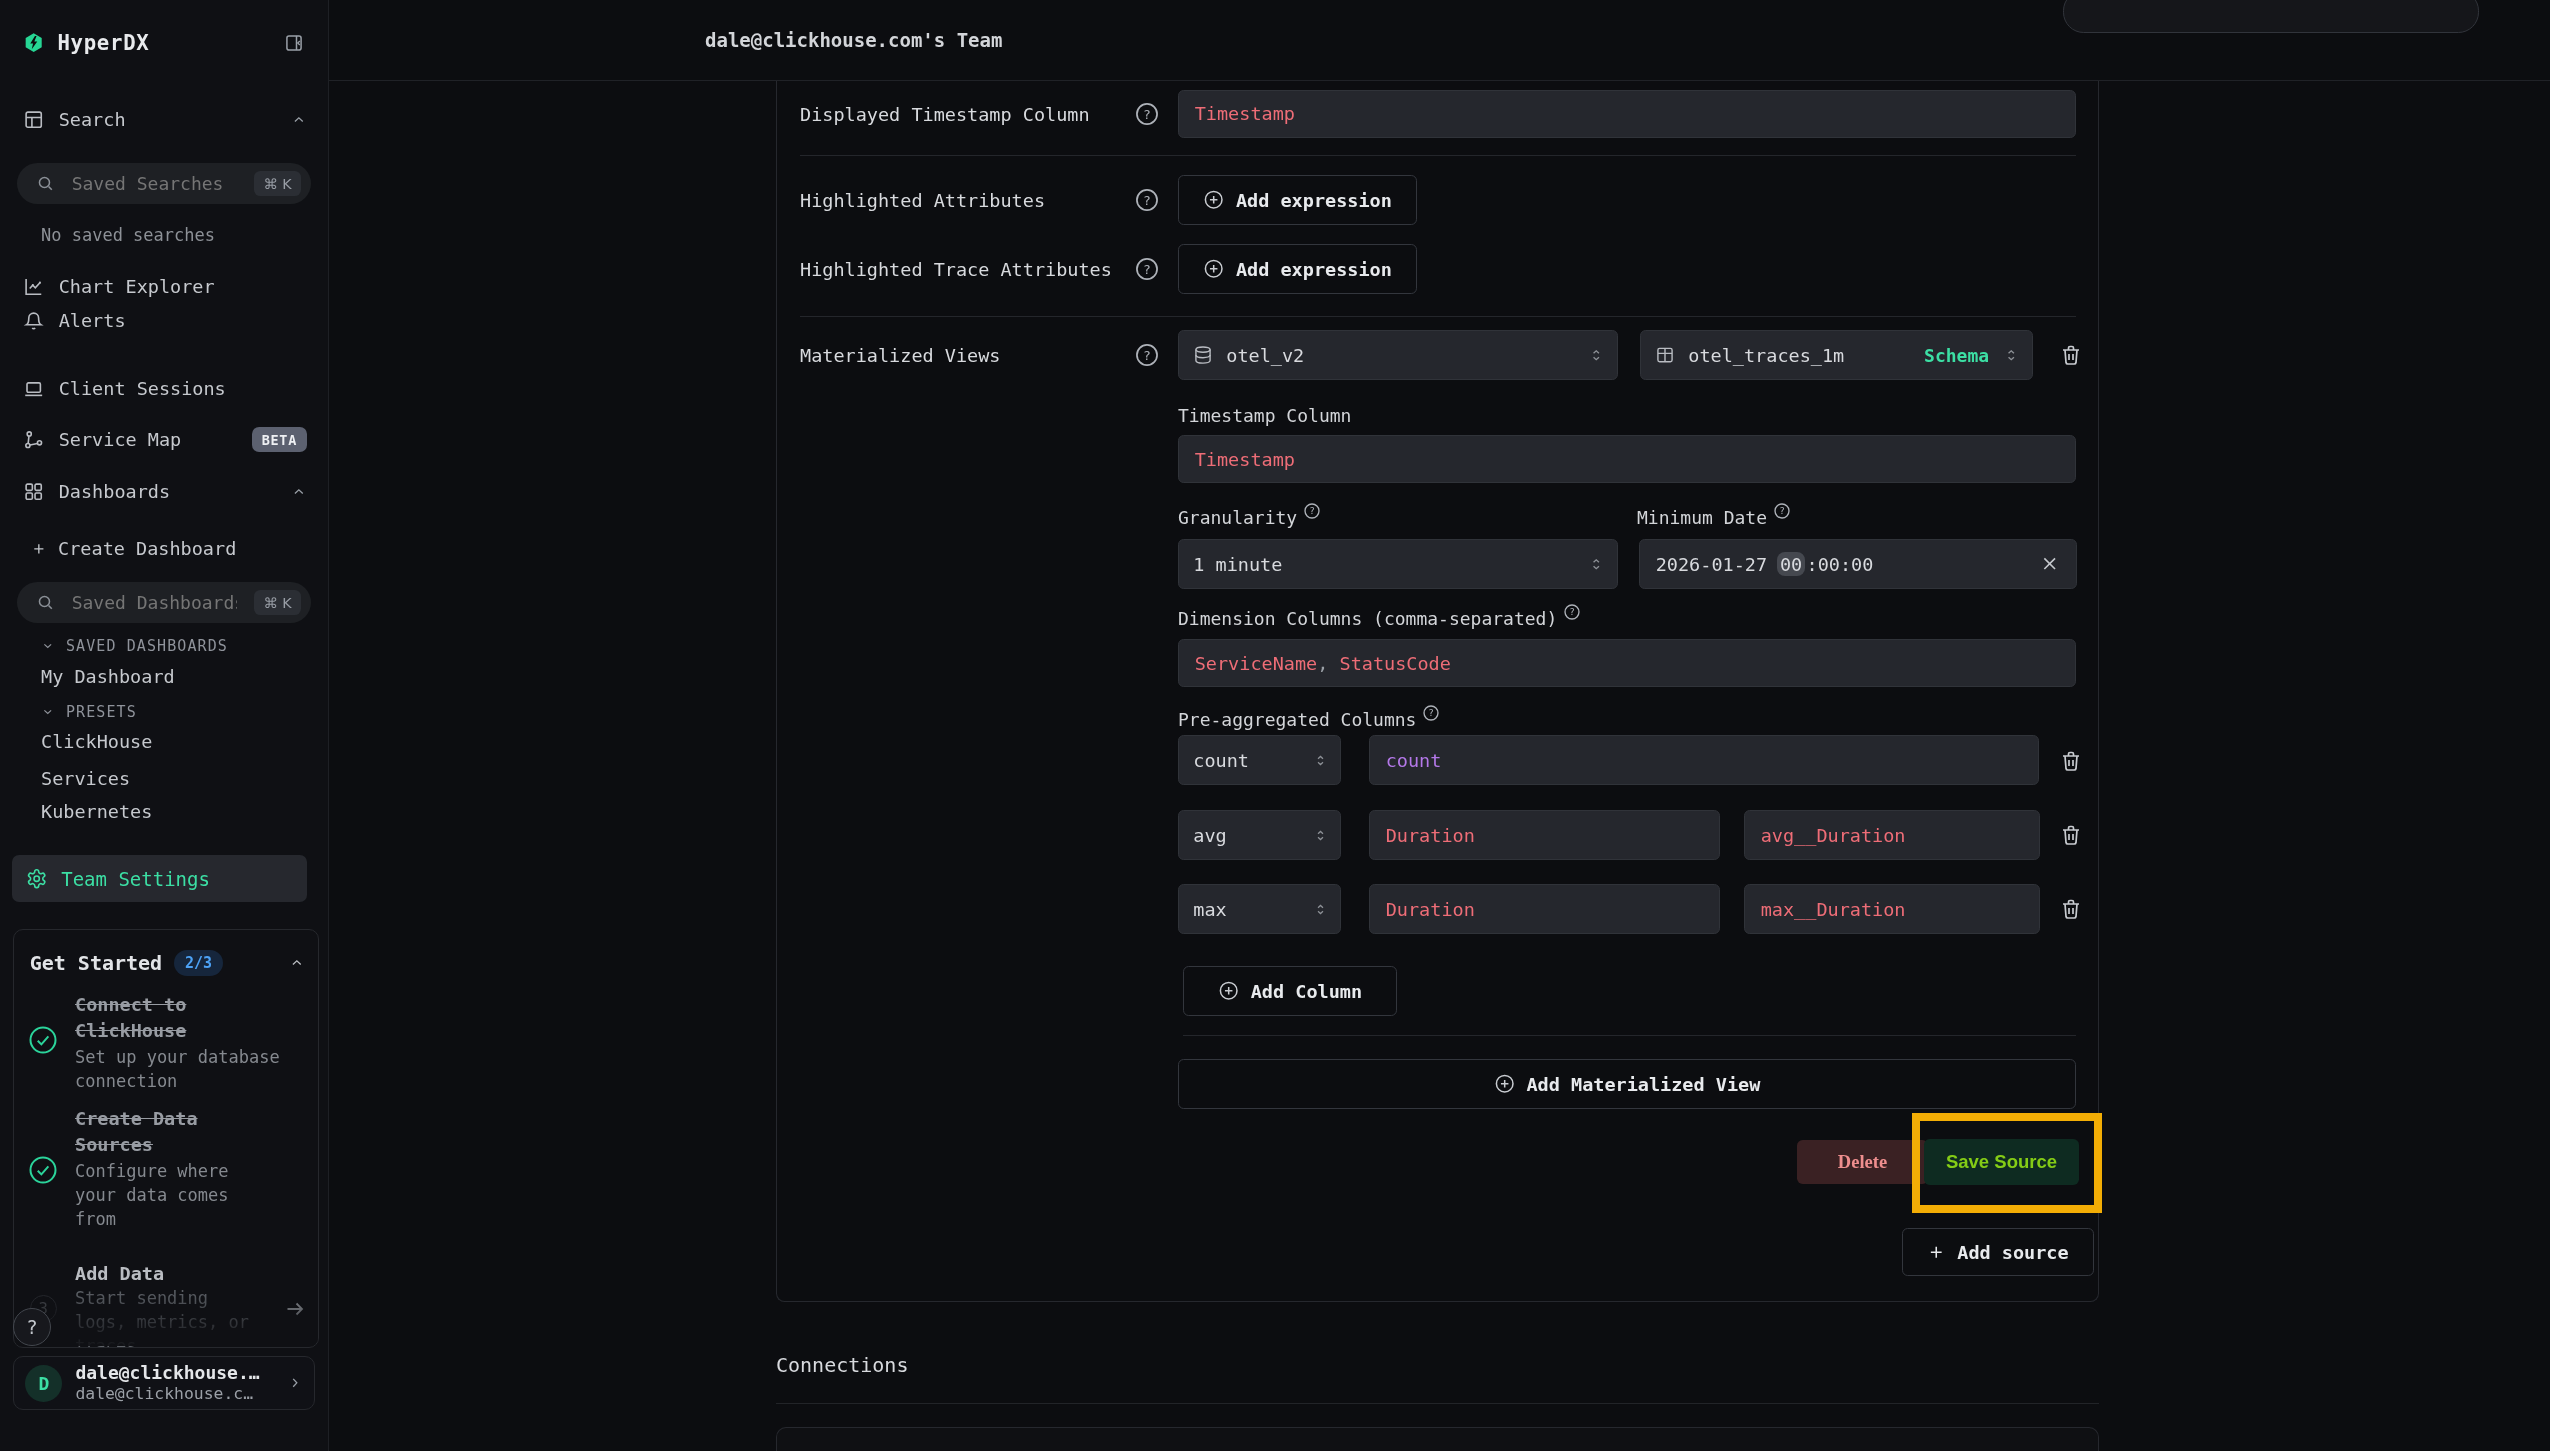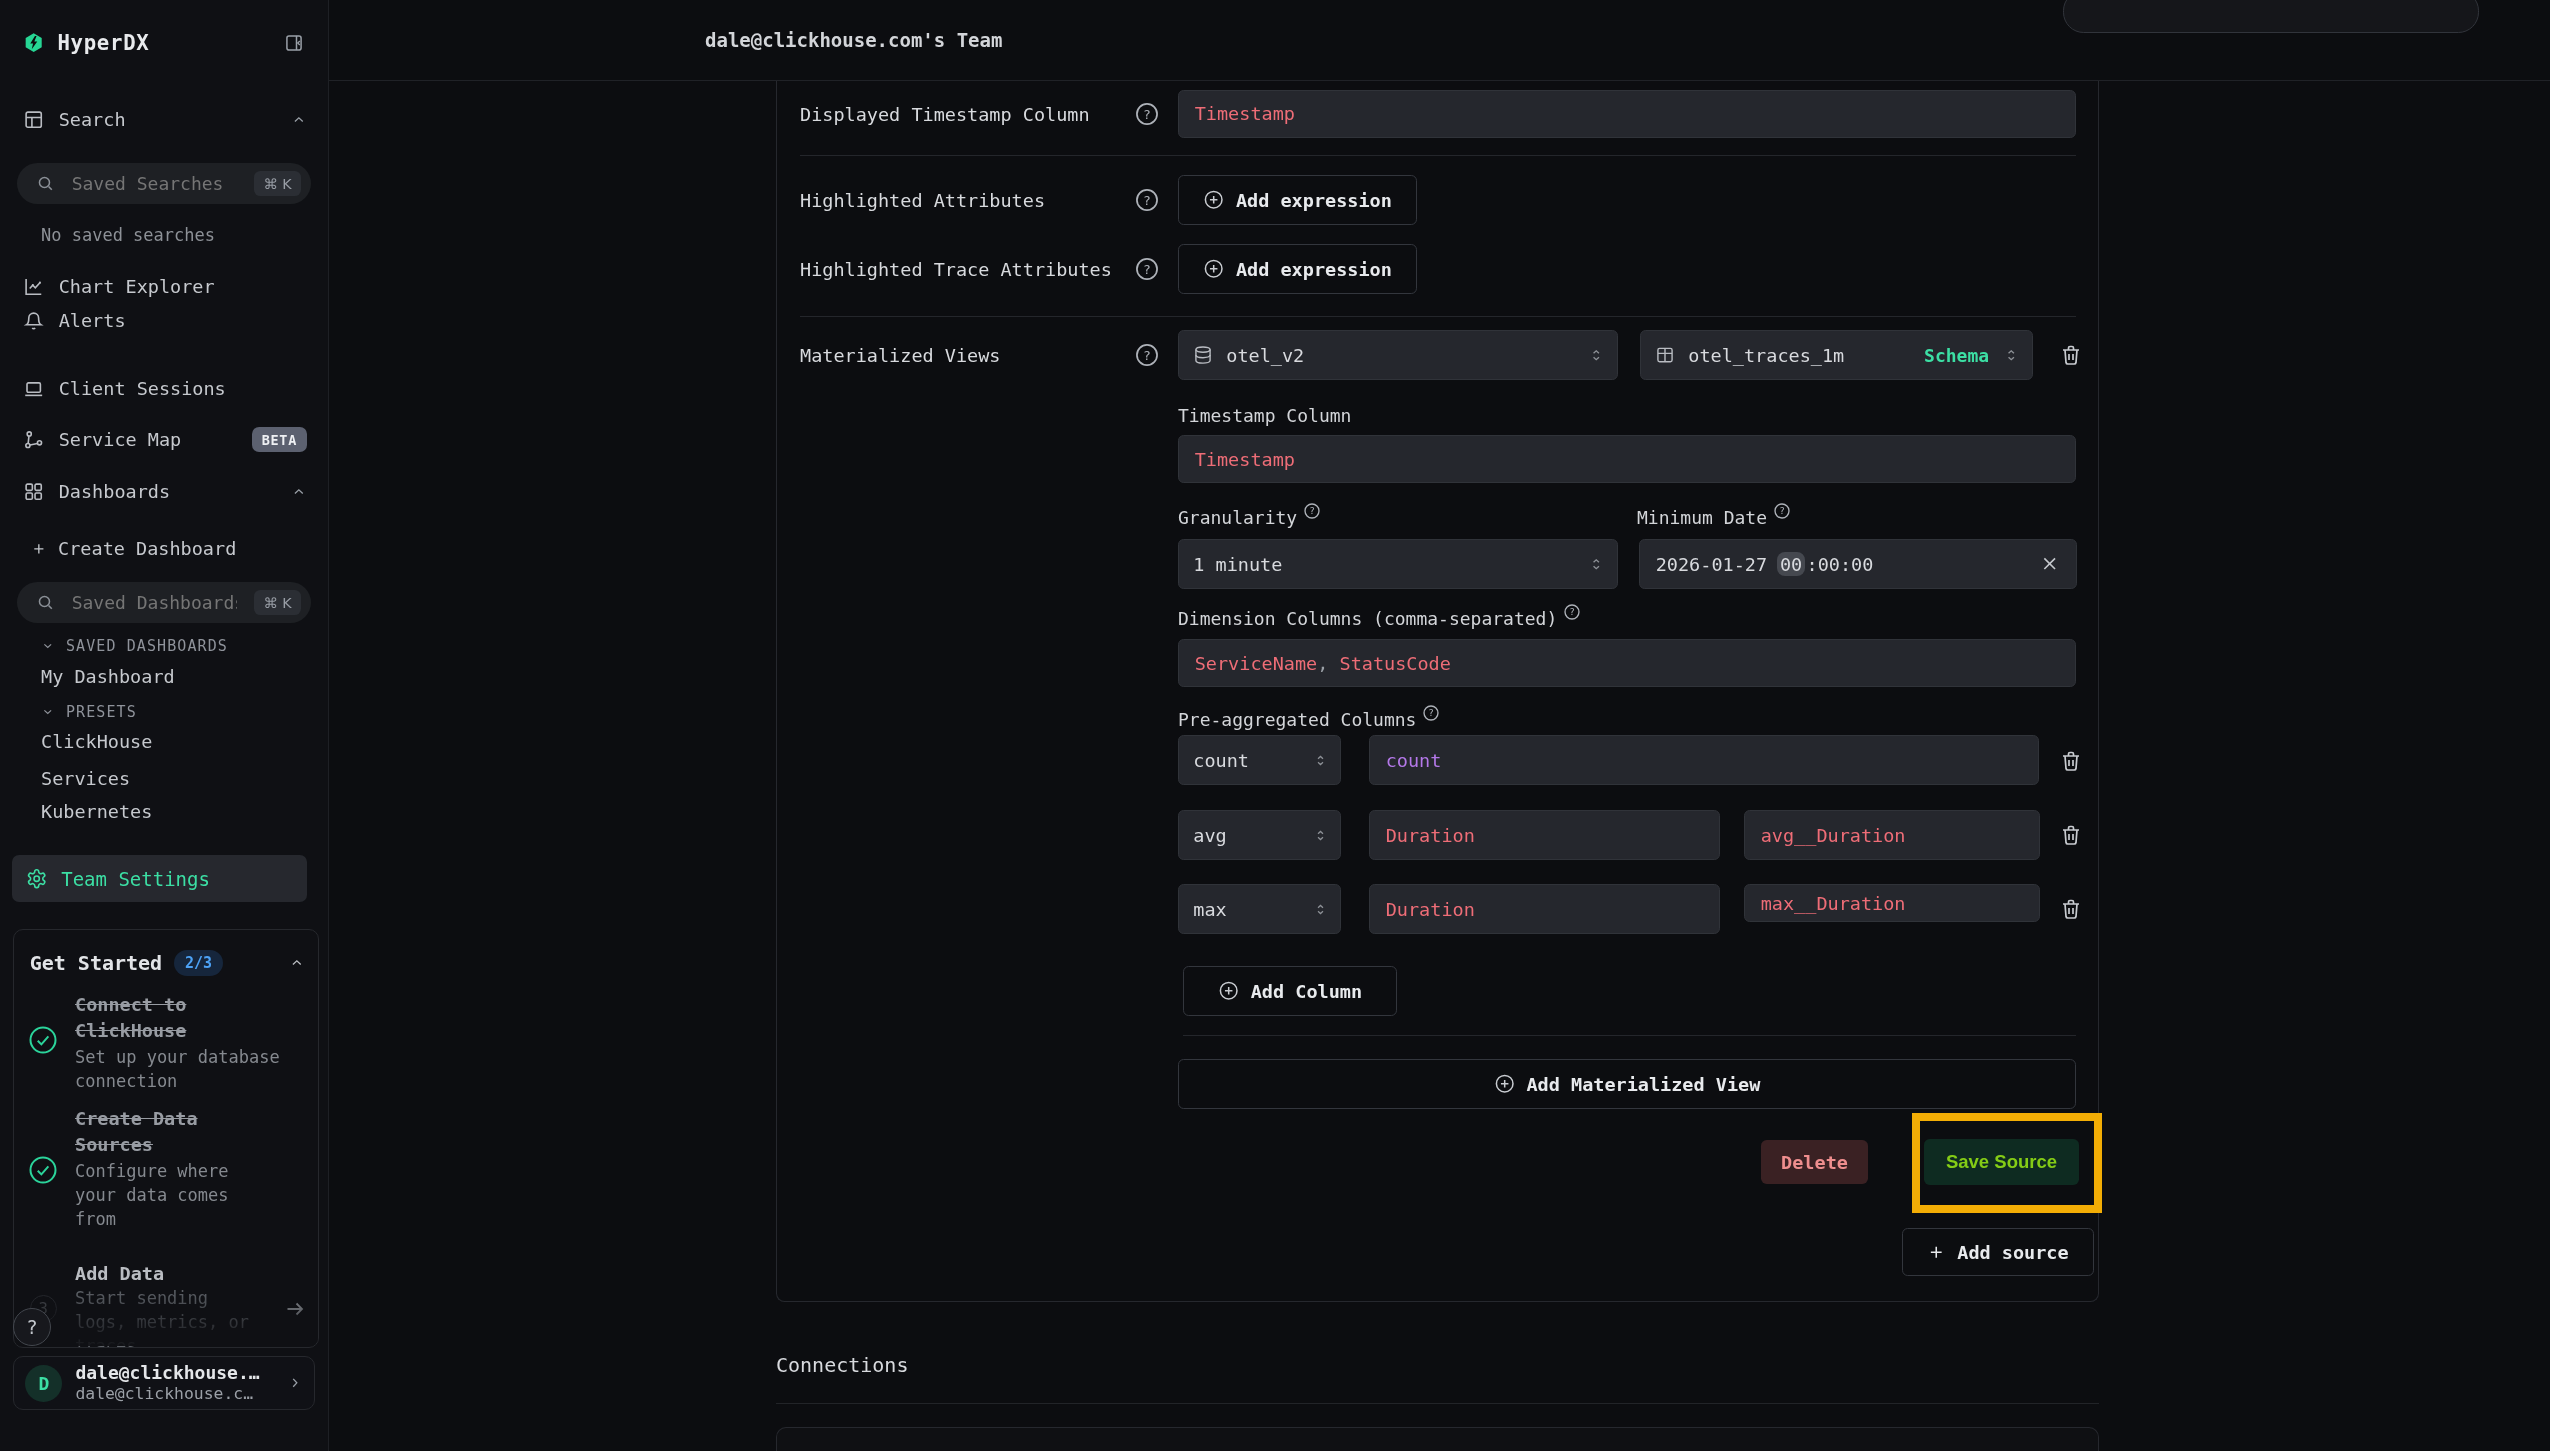--- a/index.html
+++ b/index.html
@@ -511,21 +511,21 @@
       <span>max</span>
       <span class="chevs ic">
         <svg width="17" height="17" viewBox="0 0 24 24" fill="none" stroke="currentColor" stroke-width="1.8">
             <path d="m8.5 9.5 3.5-3.2 3.5 3.2M8.5 14.5l3.5 3.2 3.5-3.2"></path>
           </svg>
       </span>
     </div>
     <div class="a tinput" style="left:592px;top:803px;width:351px;height:50px;">
       <input class="red" value="Duration" style="">
     </div>
-    <div class="a tinput" style="left:967px;top:803px;width:296px;height:38px;">
+    <div class="a tinput" style="left:967px;top:803px;width:296px;height:50px;">
       <input class="red" value="max__Duration" style="">
     </div>
     <button class="a trash-btn" style="left:1278px;top:812px;width:31px;height:31px;">
       <svg width="24" height="24" viewBox="0 0 24 24" fill="none" stroke="currentColor" stroke-width="1.7">
           <path d="M4 7h16M9.5 7V5a1.5 1.5 0 0 1 1.5-1.5h2A1.5 1.5 0 0 1 14.5 5v2"></path>
           <path d="m6 7 1 12.5A1.8 1.8 0 0 0 8.8 21h6.4a1.8 1.8 0 0 0 1.8-1.5L18 7"></path>
           <path d="M10 11v6M14 11v6"></path>
         </svg>
     </button>
 
@@ -544,21 +544,21 @@
     <button class="a btn-outline" style="left:401px;top:978px;width:898px;height:50px;">
       <span class="ic">
         <svg width="21.4" height="21.4" viewBox="0 0 24 24" fill="none" stroke="#c9ccd1" stroke-width="1.7">
             <circle cx="12" cy="12" r="9.3"></circle>
             <path d="M12 7.8v8.4M7.8 12h8.4"></path>
           </svg>
       </span>
       <span>Add Materialized View</span>
     </button>
 
-    <button class="a btn-delete" style="left:984px;top:1059px;width:107px;height:44px;">Delete</button>
+    <button class="a btn-delete" style="left:1020px;top:1059px;width:131px;height:44px;font-family:Liberation Serif, serif;">Delete</button>
     <button class="a btn-save" style="left:1147px;top:1058px;width:155px;height:46px;">Save Source</button>
 
     <button class="a btn-outline" style="left:1125px;top:1147px;width:192px;height:48px;">
       <span class="ic">
         <svg width="18.5" height="18.5" viewBox="0 0 24 24" fill="none" stroke="#e8eaed" stroke-width="2">
             <path d="M12 5v14M5 12h14"></path>
           </svg>
       </span>
       <span>Add source</span>
     </button>

